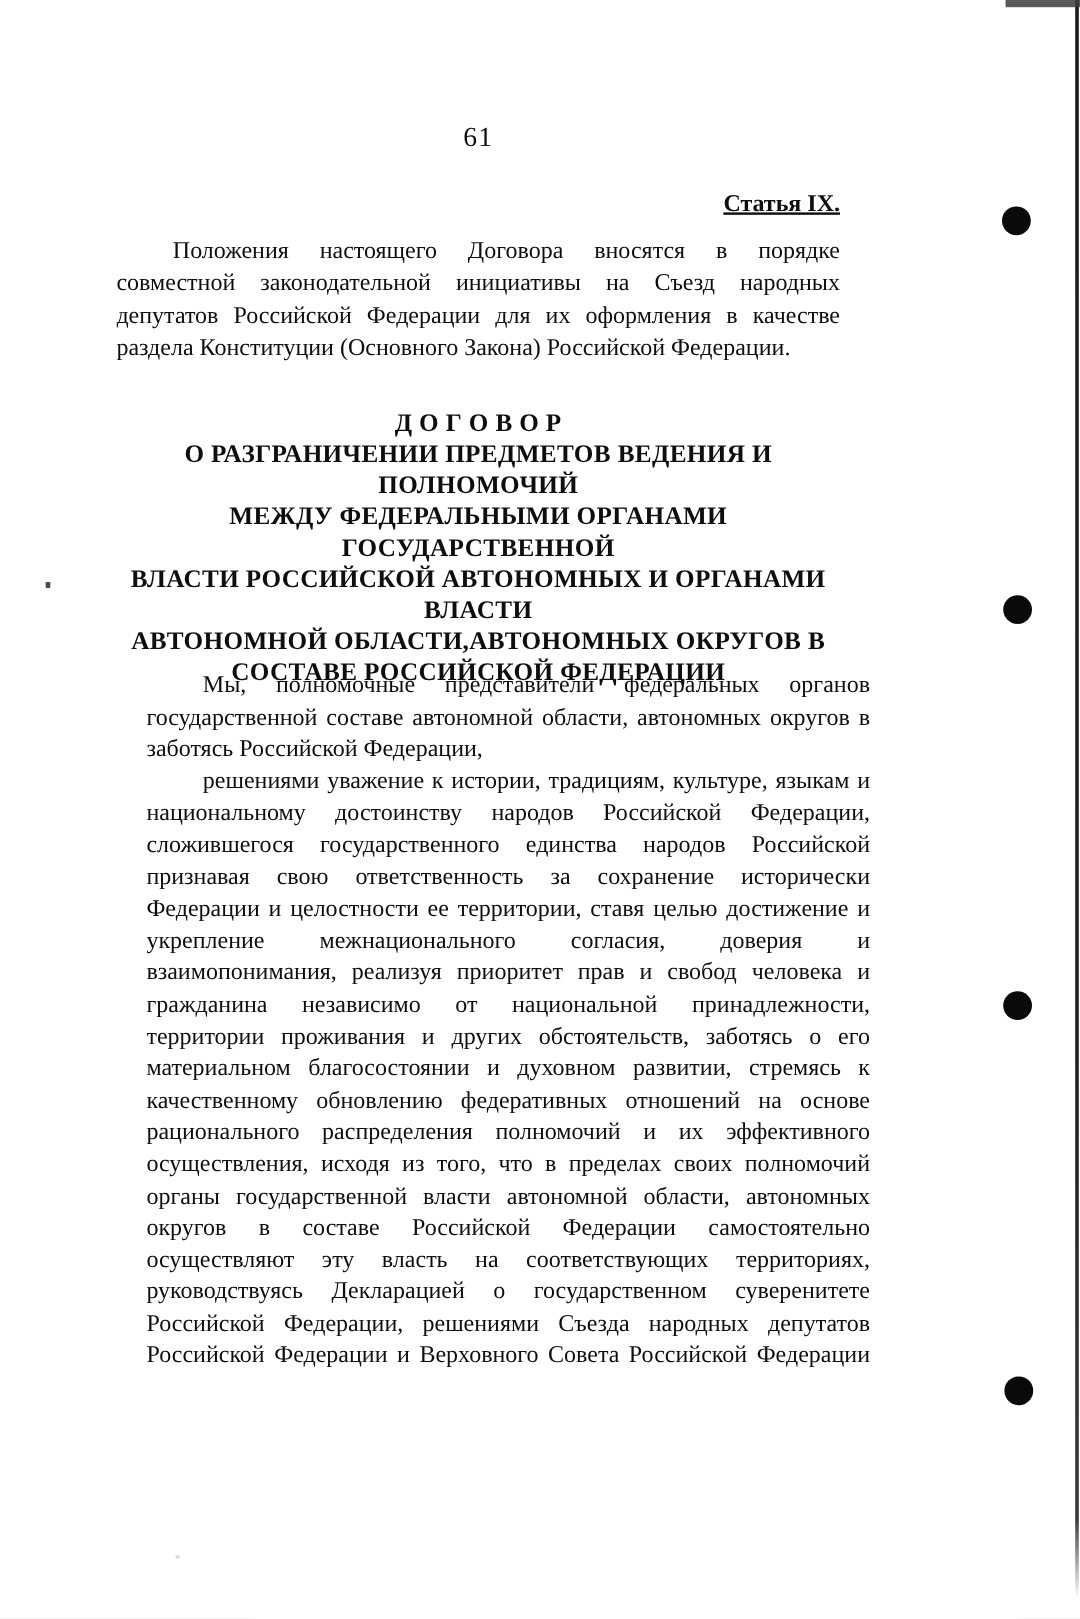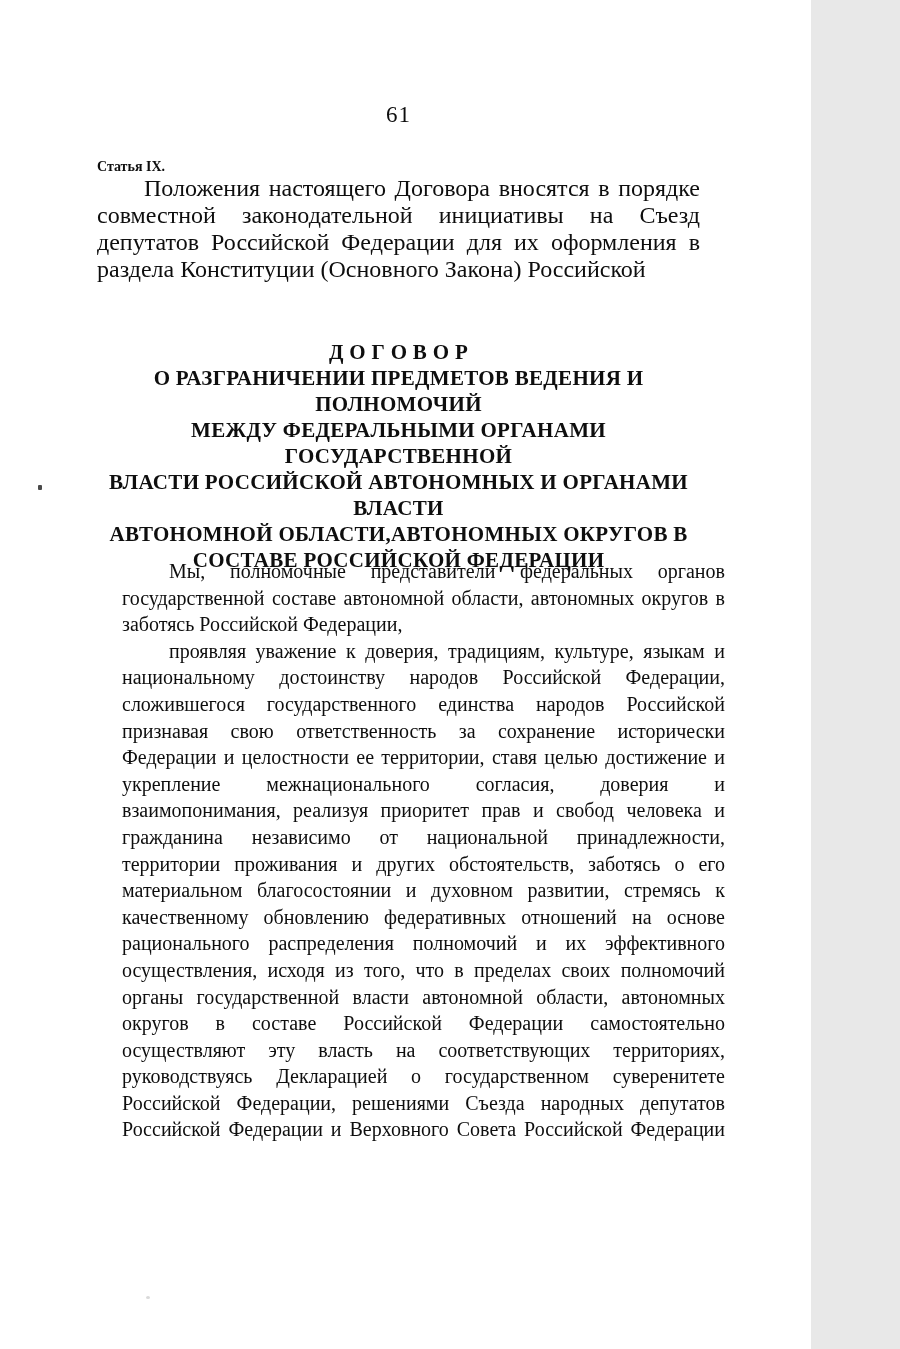--- a/index.html
+++ b/index.html
@@ -1,40 +1,41 @@
 <!DOCTYPE html>
 <html><head>
 <meta charset="utf-8">
 <style>
   html, body { margin: 0; padding: 0; background: #e8e8e8; }
   .page {
     position: relative;
-    width: 811px;
+    width: 900px;
     height: 1349px;
     background: var(--paper, #ffffff);
     overflow: hidden;
     font-family: "Liberation Serif", "DejaVu Serif", serif;
     color: var(--ink, #0e0e0e);
   }
   .col { position: absolute; left: 97px; width: 603px; }
   .page-number {
     top: 102px;
     text-align: center;
     font-size: 23px;
     letter-spacing: 1px;
   }
   .article-heading {
     top: 159px;
-    text-align: left;
+    text-align: right;
     font-weight: bold;
-    font-size: 14px;
+    font-size: 20px;
+    text-decoration: underline;
   }
   .article-body {
-    top: 175px;
-    font-size: 24px;
+    top: 196px;
+    font-size: 20px;
     line-height: 27px;
   }
   .treaty-title {
     top: 339px;
     text-align: center;
     font-weight: bold;
     font-size: 21px;
     line-height: 26px;
     letter-spacing: 0.3px;
   }
@@ -122,21 +123,21 @@
       <div class="tline">СОСТАВЕ РОССИЙСКОЙ ФЕДЕРАЦИИ</div>
     </div>
 
   <div class="col preamble">
       <div>
         <div class="line indent">Мы, полномочные представители федеральных органов</div>
         <div class="line">государственной составе автономной области, автономных округов в</div>
         <div class="line noj">заботясь Российской Федерации,</div>
       </div>
       <div>
-        <div class="line indent">проявляя уважение к доверия, традициям, культуре, языкам и</div>
+        <div class="line indent">решениями уважение к истории, традициям, культуре, языкам и</div>
         <div class="line">национальному достоинству народов Российской Федерации,</div>
         <div class="line">сложившегося государственного единства народов Российской</div>
         <div class="line">признавая свою ответственность за сохранение исторически</div>
         <div class="line">Федерации и целостности ее территории, ставя целью достижение и</div>
         <div class="line">укрепление межнационального согласия, доверия и</div>
         <div class="line">взаимопонимания, реализуя приоритет прав и свобод человека и</div>
         <div class="line">гражданина независимо от национальной принадлежности,</div>
         <div class="line">территории проживания и других обстоятельств, заботясь о его</div>
         <div class="line">материальном благосостоянии и духовном развитии, стремясь к</div>
         <div class="line">качественному обновлению федеративных отношений на основе</div>

